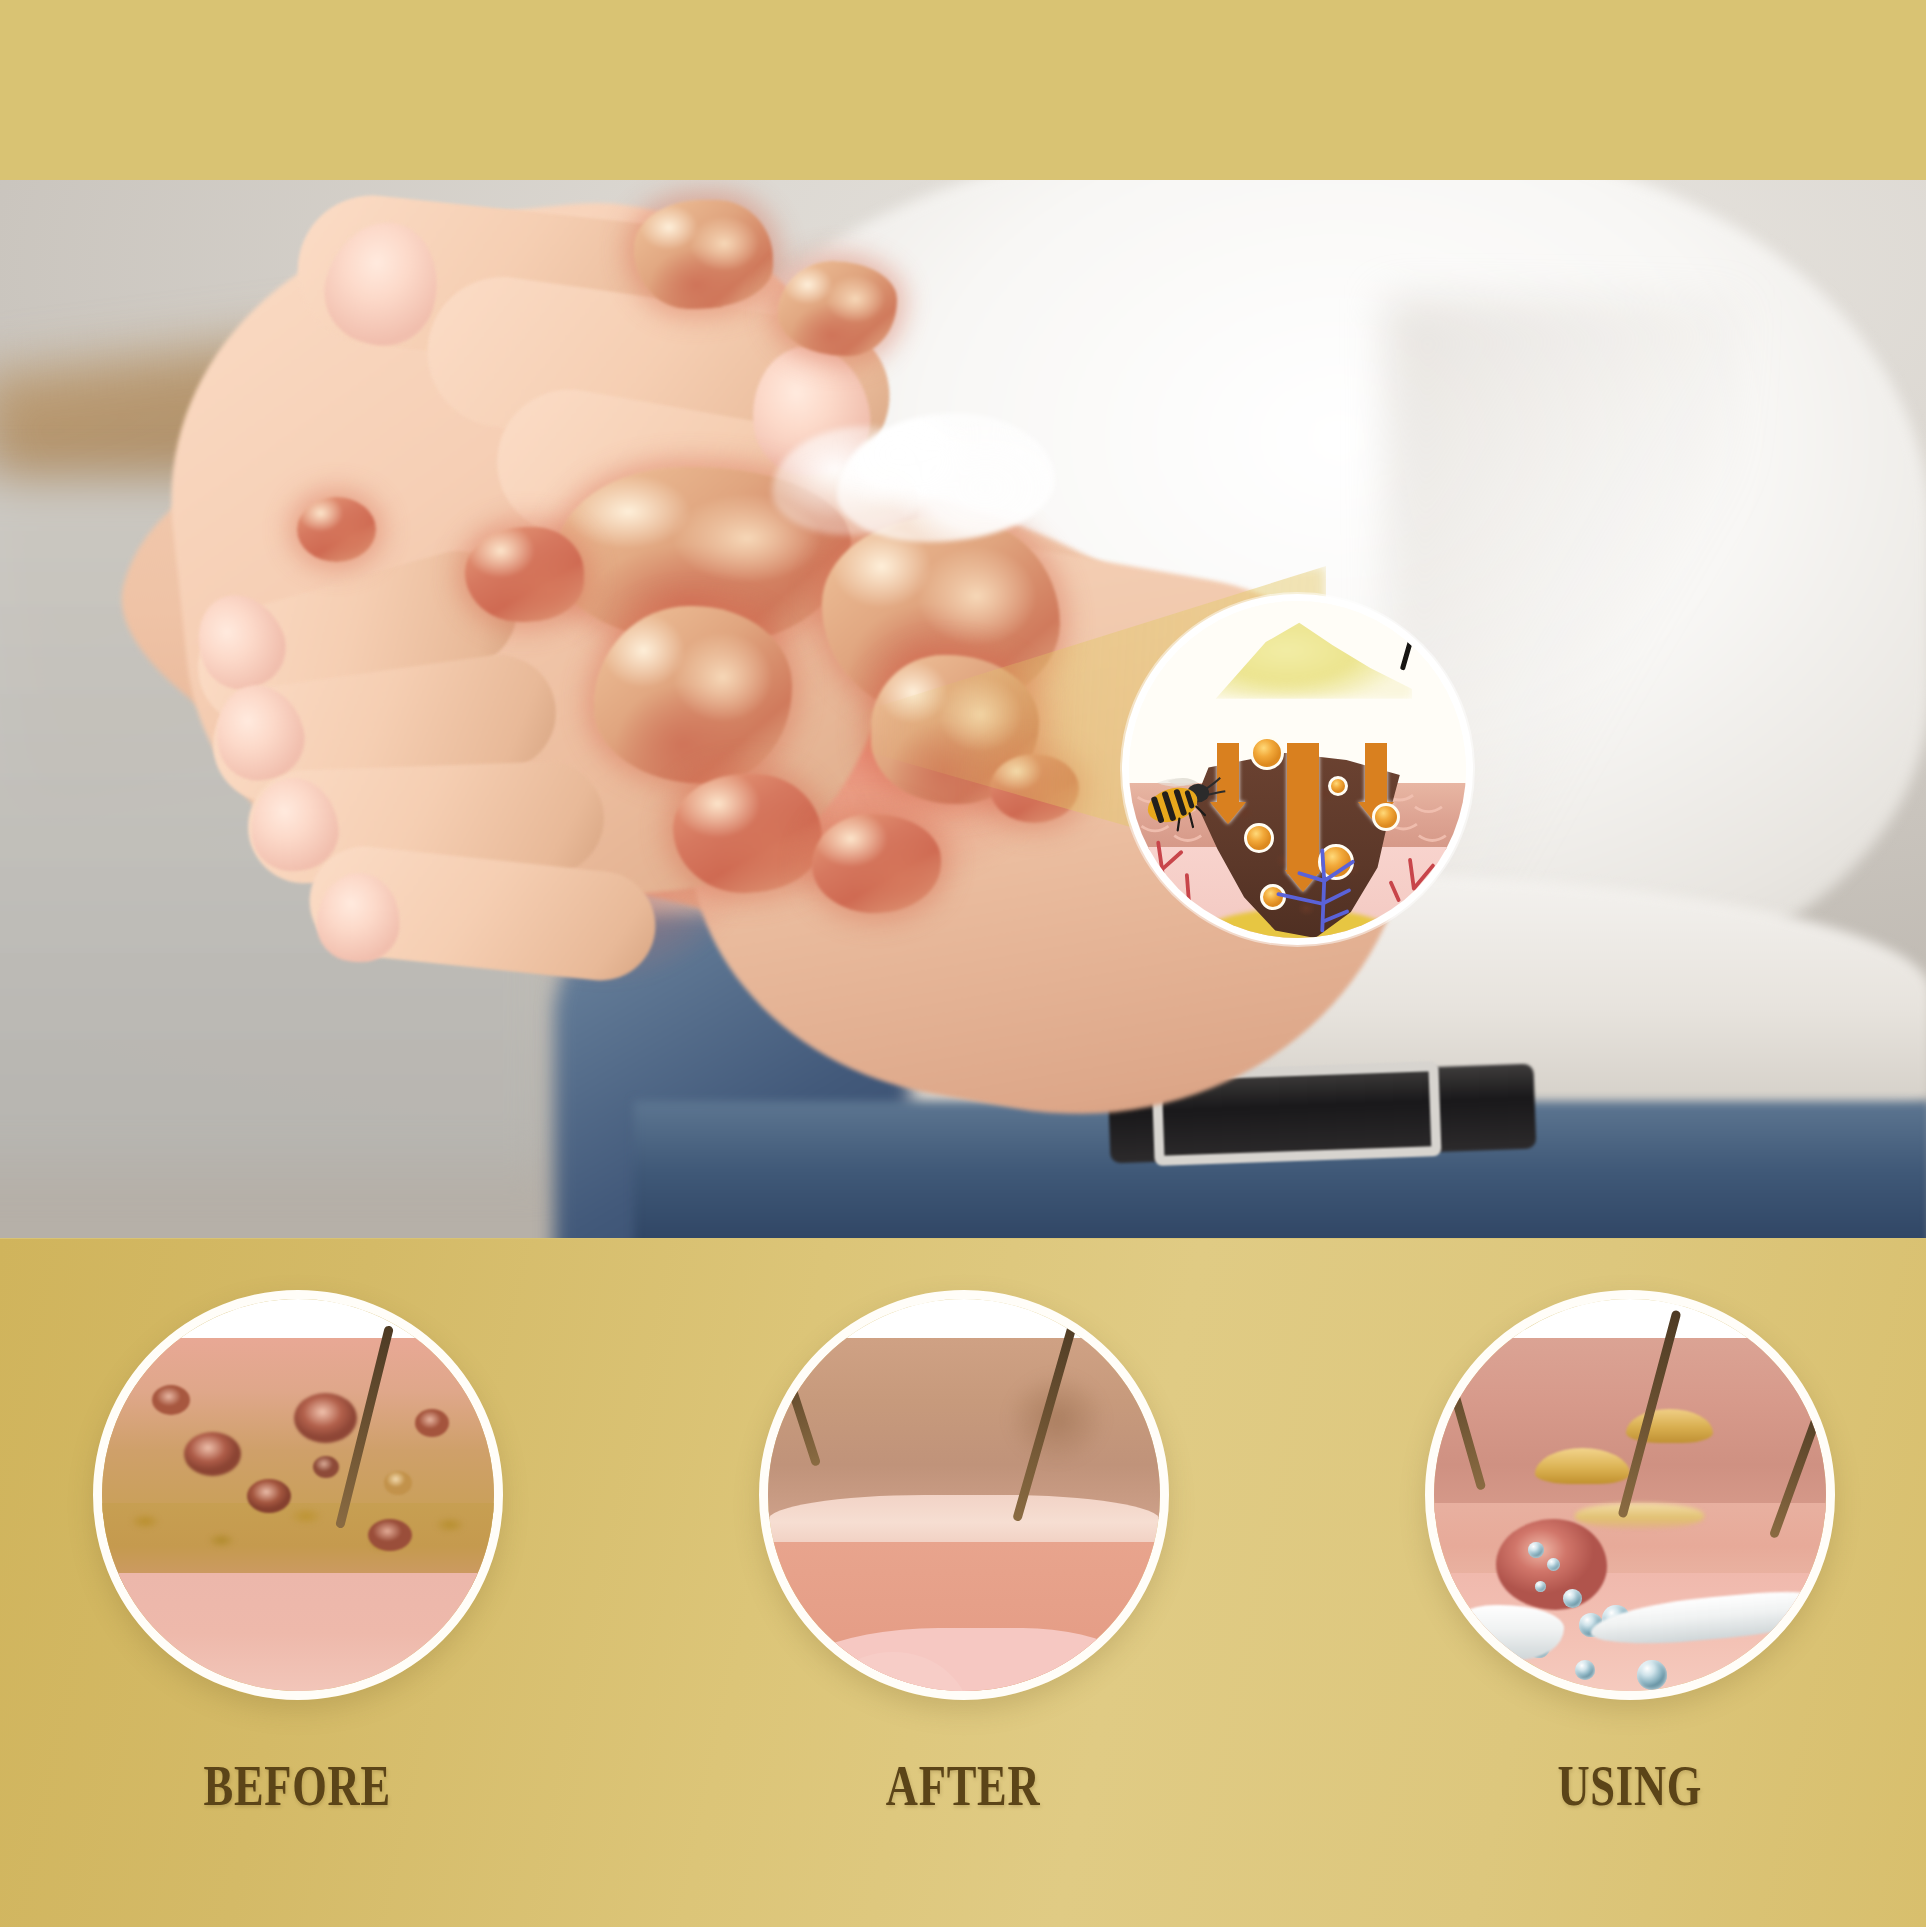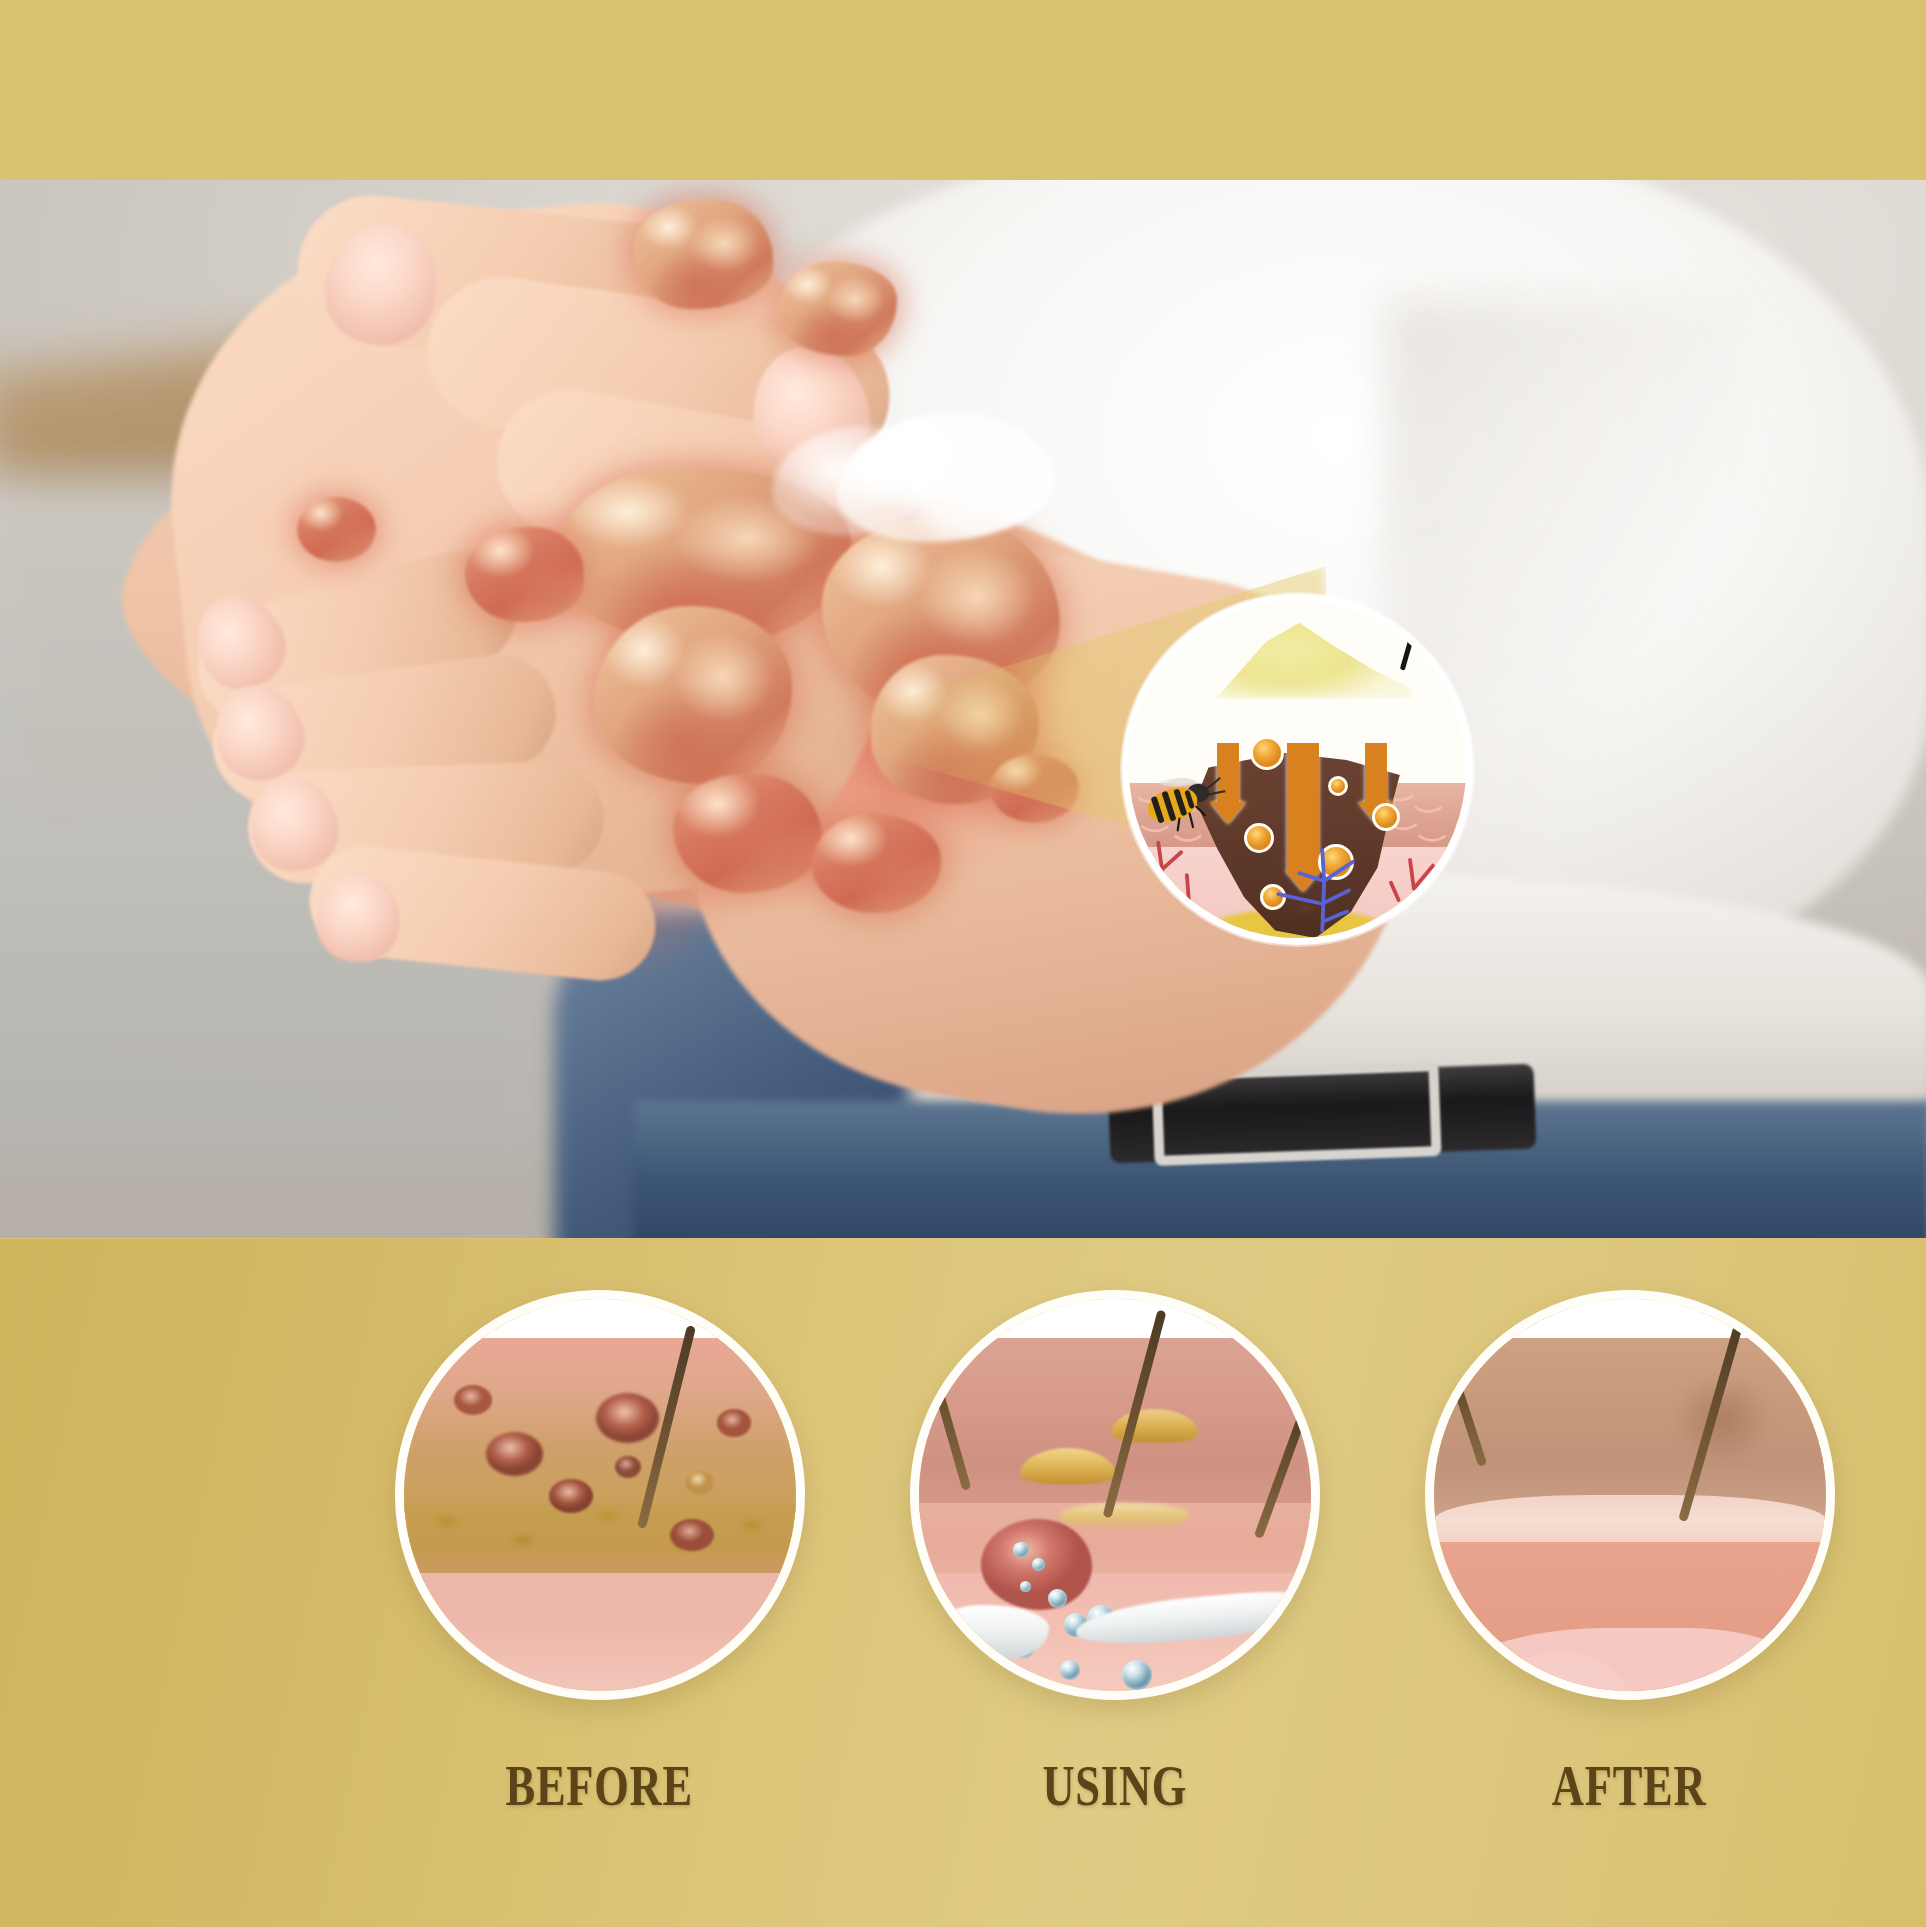--- a/index.html
+++ b/index.html
@@ -259,21 +259,21 @@
 
   
   .bottom {
     position: absolute; left: 0; top: 1239px; width: 1927px; height: 689px;
     background: linear-gradient(102deg,
       #d0b45c 0%, #d4ba67 18%, #dcc578 40%, #e0cb84 58%, #ddc77d 78%, #d8bf6d 100%);
     overflow: hidden;
   }
   .steps {
     position: absolute; left: 0; top: 0; width: 1927px; height: 528px;
-    display: flex; align-items: flex-start; justify-content: flex-end;
+    display: flex; align-items: flex-start; justify-content: space-between;
     padding: 0 40px;
   }
   .step { width: 515px; display: flex; flex-direction: column; align-items: center; }
   .step-circle {
     position: relative; width: 410px; height: 410px; margin-top: 51px;
     border-radius: 50%; overflow: hidden;
     border: 9px solid #fffdf8;
     box-shadow: 0 10px 26px rgba(120,96,40,0.22);
   }
   .step-label {
@@ -471,20 +471,44 @@
             <div class="sc-hair" style="left:66%;top:6%;height:208px;transform:rotate(14deg);"></div>
           </div>
         </div>
         <div class="step-label">BEFORE</div>
       </div>
 
       <div class="step">
         <div class="step-circle">
           <div class="sc">
             <div class="sc-top"></div>
+            <div class="sc-epi" style="background:linear-gradient(180deg,#cfa184 0%,#c79a7c 35%,#c0937a 70%,#cda089 100%);"></div>
+            <div style="position:absolute;left:0;top:50%;width:100%;height:14%;
+                        background:linear-gradient(180deg,#f2d3c6 0%,#f6ded2 50%,#f0cdbf 100%);
+                        border-radius:40% 40% 36% 36%/46% 46% 20% 20%;"></div>
+            <div class="sc-low" style="top:62%;height:42%;background:linear-gradient(180deg,#e8a48d 0%,#e59e87 55%,#e49c85 100%);"></div>
+            <div style="position:absolute;left:-4%;bottom:-6%;width:108%;height:22%;
+                        background:#f6c8c2;border-radius:44% 36% 0 0/100% 100% 0 0;"></div>
+            <div style="position:absolute;left:12%;bottom:-8%;width:40%;height:18%;
+                        background:#f7cdc7;border-radius:50% 50% 0 0/100% 100% 0 0;"></div>
+
+            <div style="position:absolute;left:56%;top:14%;width:139px;height:129px;border-radius:50%;
+                        background:radial-gradient(50% 50% at 50% 50%,rgba(140,96,64,0.45),rgba(140,96,64,0) 72%);
+                        filter:blur(6px);"></div>
+            <div class="sc-hair" style="left:70%;top:2%;height:218px;transform:rotate(16deg);"></div>
+            <div class="sc-hair" style="left:6%;top:8%;height:139px;transform:rotate(-18deg);"></div>
+          </div>
+        </div>
+        <div class="step-label">AFTER</div>
+      </div>
+
+      <div class="step">
+        <div class="step-circle">
+          <div class="sc">
+            <div class="sc-top"></div>
             <div class="sc-epi" style="background:linear-gradient(180deg,#dba394 0%,#d79a8b 35%,#cf9182 70%,#d79b8b 100%);"></div>
             <div class="sc-mid" style="background:linear-gradient(180deg,#e8b0a0 0%,#e7aa99 50%,#eab5a4 100%);"></div>
             <div class="sc-low" style="background:linear-gradient(180deg,#f0b9ad 0%,#f3c2b5 50%,#f6cdc1 100%);"></div>
 
             <div style="position:absolute;left:49%;top:28%;width:87px;height:34px;border-radius:50% 50% 36% 40%/70% 70% 30% 30%;
                         background:linear-gradient(180deg,#f0cf86 0%,#d8ae4f 55%,#c09134 100%);filter:blur(1px);"></div>
             <div style="position:absolute;left:26%;top:38%;width:95px;height:36px;border-radius:50% 50% 34% 38%/72% 72% 28% 28%;
                         background:linear-gradient(180deg,#f2d48c 0%,#dcb354 55%,#c1912e 100%);filter:blur(1px);"></div>
             <div style="position:absolute;left:36%;top:52%;width:129px;height:26px;border-radius:46%;
                         background:linear-gradient(180deg,#f3dda8 0%,#e1c071 60%,rgba(214,176,90,0.2) 100%);filter:blur(2.2px);"></div>
@@ -505,41 +529,17 @@
             <div class="cream-streak" style="left:3%;top:78%;width:119px;height:55px;border-radius:44% 56% 40% 60%/56% 44% 60% 40%;"></div>
 
             <div class="sc-hair" style="left:54%;top:2%;height:214px;transform:rotate(15deg);"></div>
             <div class="sc-hair" style="left:5%;top:4%;height:178px;transform:rotate(-16deg);"></div>
             <div class="sc-hair" style="left:92%;top:24%;height:149px;transform:rotate(20deg);"></div>
           </div>
         </div>
         <div class="step-label">USING</div>
       </div>
 
-      <div class="step">
-        <div class="step-circle">
-          <div class="sc">
-            <div class="sc-top"></div>
-            <div class="sc-epi" style="background:linear-gradient(180deg,#cfa184 0%,#c79a7c 35%,#c0937a 70%,#cda089 100%);"></div>
-            <div style="position:absolute;left:0;top:50%;width:100%;height:14%;
-                        background:linear-gradient(180deg,#f2d3c6 0%,#f6ded2 50%,#f0cdbf 100%);
-                        border-radius:40% 40% 36% 36%/46% 46% 20% 20%;"></div>
-            <div class="sc-low" style="top:62%;height:42%;background:linear-gradient(180deg,#e8a48d 0%,#e59e87 55%,#e49c85 100%);"></div>
-            <div style="position:absolute;left:-4%;bottom:-6%;width:108%;height:22%;
-                        background:#f6c8c2;border-radius:44% 36% 0 0/100% 100% 0 0;"></div>
-            <div style="position:absolute;left:12%;bottom:-8%;width:40%;height:18%;
-                        background:#f7cdc7;border-radius:50% 50% 0 0/100% 100% 0 0;"></div>
-
-            <div style="position:absolute;left:56%;top:14%;width:139px;height:129px;border-radius:50%;
-                        background:radial-gradient(50% 50% at 50% 50%,rgba(140,96,64,0.45),rgba(140,96,64,0) 72%);
-                        filter:blur(6px);"></div>
-            <div class="sc-hair" style="left:70%;top:2%;height:218px;transform:rotate(16deg);"></div>
-            <div class="sc-hair" style="left:6%;top:8%;height:139px;transform:rotate(-18deg);"></div>
-          </div>
-        </div>
-        <div class="step-label">AFTER</div>
-      </div>
-
     </div>
   </div>
 
 </div>
 
 
 </body></html>

